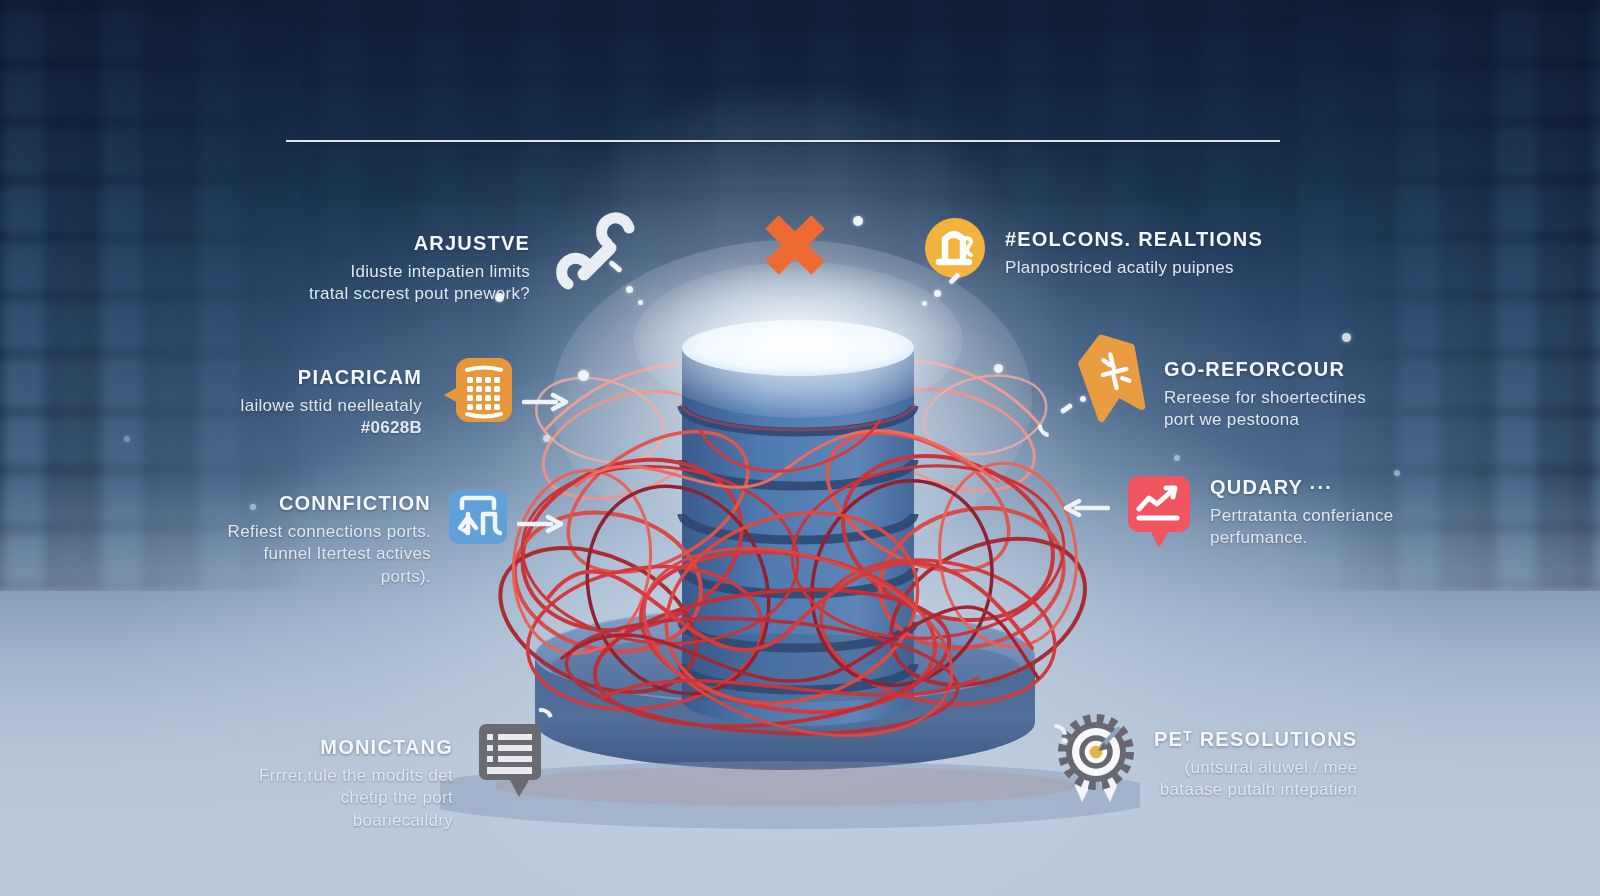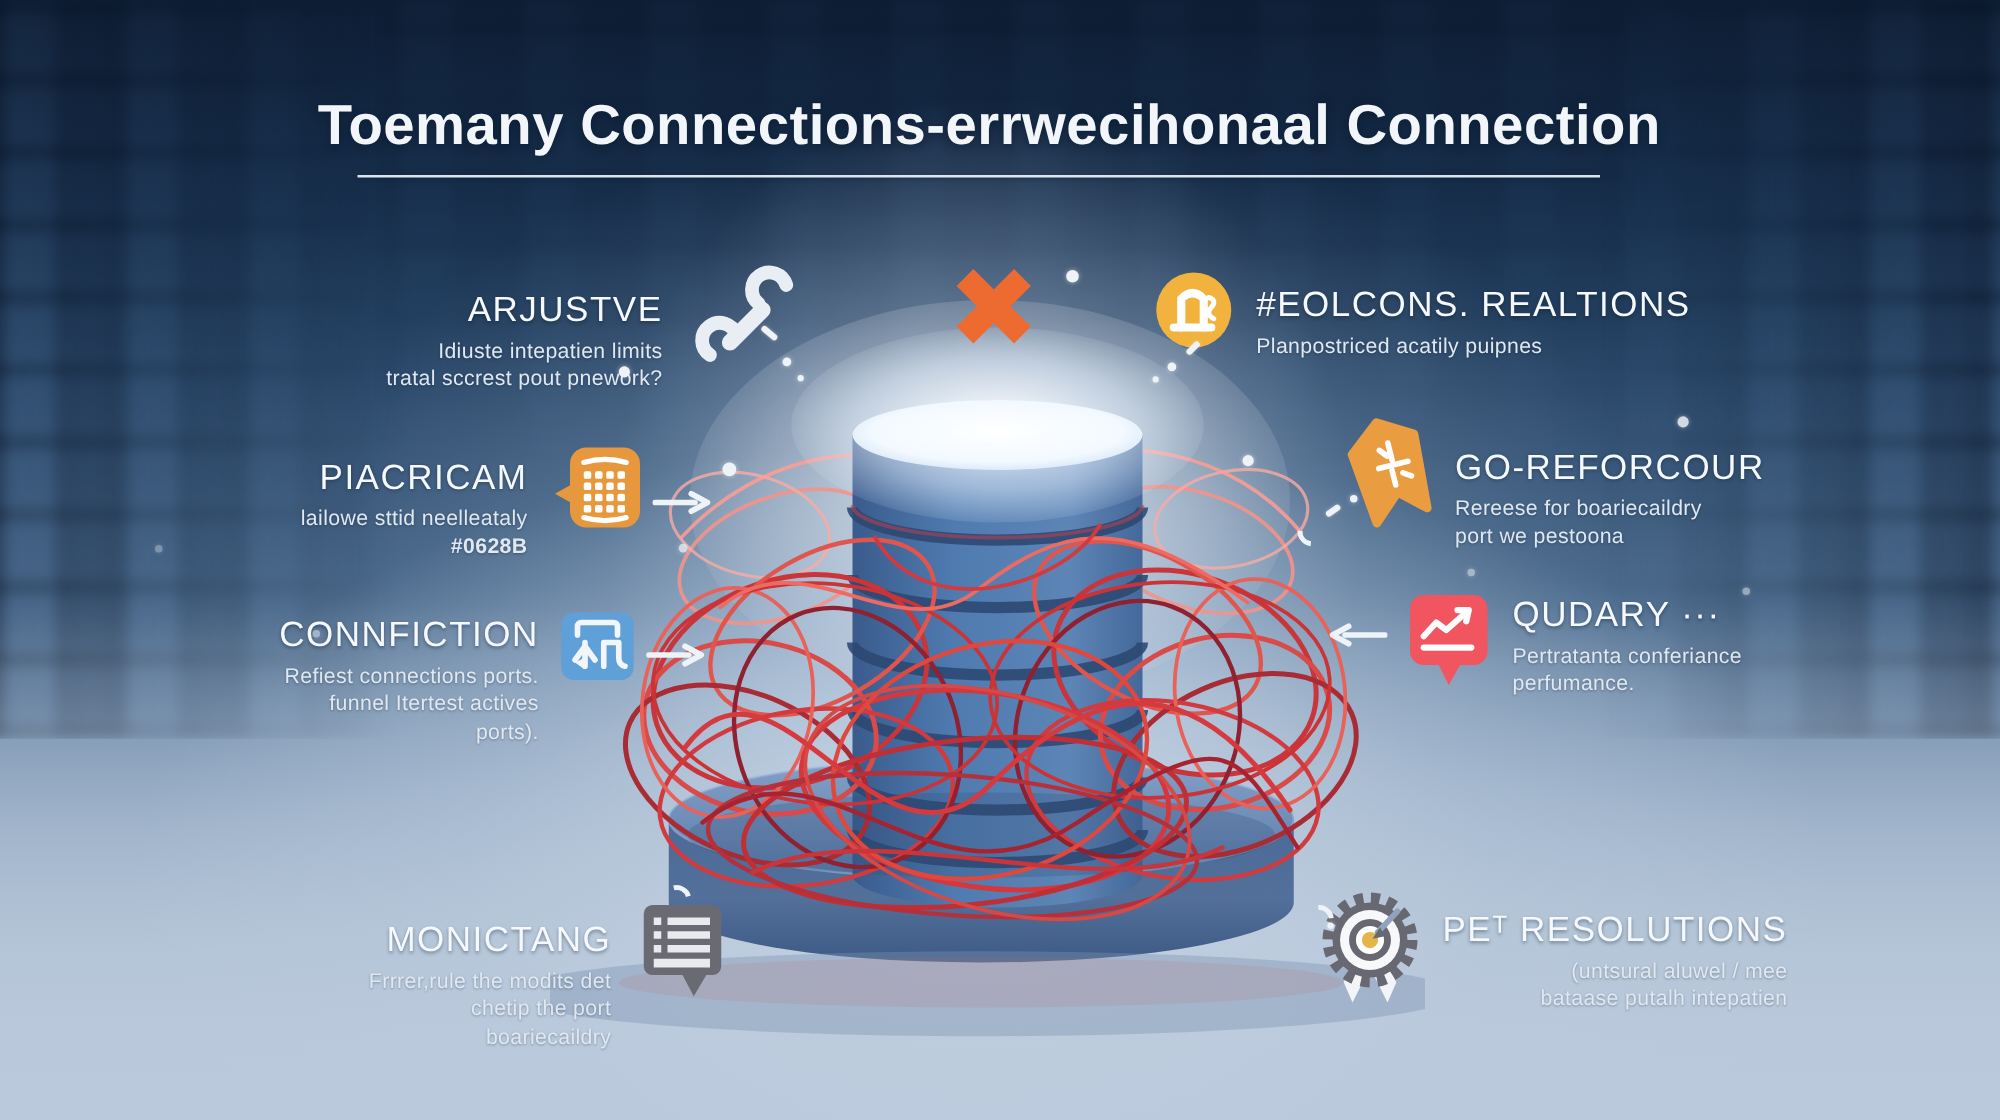--- a/index.html
+++ b/index.html
@@ -27,21 +27,21 @@
   .title{position:absolute;left:50%;top:74px;transform:translateX(-50.8%);
     font-size:45px;font-weight:bold;color:#f2f6fa;white-space:nowrap;letter-spacing:.4px;
     text-shadow:0 2px 7px rgba(8,20,40,.55);}
   .title-rule{position:absolute;left:286px;top:140px;width:994px;height:2px;background:rgba(237,243,250,.92);box-shadow:0 1px 3px rgba(10,25,45,.4);}
 
   .scene{position:absolute;left:440px;top:240px;}
   .xmark{position:absolute;left:763px;top:213px;}
 
   .callout{position:absolute;display:flex;align-items:flex-start;color:#eef3f8;}
   .ctext{display:flex;flex-direction:column;}
-  .ctitle{font-weight:normal;font-size:28px;letter-spacing:1.2px;color:#f5f8fc;margin-bottom:6px;text-shadow:0 1px 3px rgba(10,25,45,.4);}
+  .ctitle{font-weight:bold;font-size:20px;letter-spacing:1.2px;color:#f5f8fc;margin-bottom:6px;text-shadow:0 1px 3px rgba(10,25,45,.4);}
   .cline{font-size:17px;line-height:1.32;color:#e0e8f1;letter-spacing:.3px;text-shadow:0 1px 2px rgba(10,25,45,.35);}
   .callout.lhs .ctext{text-align:right;}
   .cicon{flex:none;}
 
   .harrow{flex:none;}
   .harrow.flip{transform:scaleX(-1);}
 
   .tdot{position:absolute;background:#eef3f8;border-radius:50%;box-shadow:0 0 4px rgba(255,255,255,.5);}
   .tdash{position:absolute;background:#eef3f8;height:5px;border-radius:3px;box-shadow:0 0 3px rgba(255,255,255,.4);}
   .tcurl{position:absolute;width:15px;height:15px;border:4px solid transparent;border-top-color:#eef3f8;border-radius:50%;}
@@ -51,21 +51,20 @@
 
 <div class="stage">
 
   <div class="rack left"></div>
   <div class="rack right"></div>
   <div class="rack center"></div>
   <div class="vignette-top"></div>
   <div class="floor-wash"></div>
   <div class="column-glow"></div>
 
-  <div class="title">Toemany Connections-errwecihonaal Connection</div>
   <div class="title-rule"></div>
 
   <svg class="scene" width="700" height="590" viewBox="440 240 700 590">
     <defs>
       <radialGradient id="glowG" cx="50%" cy="45%" r="60%">
         <stop offset="0%" stop-color="#ffffff" stop-opacity=".6"></stop>
           <stop offset="100%" stop-color="#ffffff" stop-opacity="0"></stop>
       </radialGradient>
       <radialGradient id="bloomG" cx="50%" cy="50%" r="55%">
         <stop offset="0%" stop-color="#ffffff" stop-opacity=".95"></stop>
@@ -233,21 +232,21 @@
         <path d="M13 44 L23 39 L20 49 Z" fill="#f2f6fa"></path>
       </svg>
     </div>
     <svg class="harrow" style="margin:22px 0 0 8px;" width="48" height="20" viewBox="0 0 48 20" fill="none" stroke="#eef3f8" stroke-width="4.5" stroke-linecap="round" stroke-linejoin="round">
       <path d="M2 10 H34"></path>
         <path d="M31 3 L44 10 L31 17"></path>
     </svg>
   </div>
 
   <div class="callout lhs" style="left:255px;top:736px;">
-    <div class="ctext" style="width:198px;margin-left:36px;">
+    <div class="ctext" style="width:198px;">
       <div class="ctitle">MONICTANG</div>
       <div class="cline">Frrrer,rule the modits det</div>
       <div class="cline">chetip the port boariecaildry</div>
     </div>
     <div class="cicon" style="margin:-18px 0 0 20px;">
       <svg width="74" height="80" viewBox="0 0 74 80">
         <rect x="6" y="6" width="62" height="56" rx="7" fill="#6A6B72"></rect>
         <path d="M37 62 h19 L46 79 Z" fill="#6A6B72"></path>
         <g fill="#e8eaee">
           <rect x="14" y="16" width="6" height="6"></rect>
@@ -288,21 +287,21 @@
           <g fill="none" stroke="#fff" stroke-width="4.5" stroke-linecap="round">
             <path d="M50 25 V39 M42 29 L47 35"></path>
             <path d="M38 43 H62"></path>
             <path d="M48 47 V59 M56 51 l6 4"></path>
           </g>
         </g>
       </svg>
     </div>
     <div class="ctext" style="margin:28px 0 0 8px;">
       <div class="ctitle">GO-REFORCOUR</div>
-      <div class="cline">Rereese for boariecaildry</div>
+      <div class="cline">Rereese for shoertectines</div>
       <div class="cline">port we pestoona</div>
     </div>
   </div>
 
   <div class="callout" style="left:1062px;top:472px;">
     <svg class="harrow flip" style="margin:26px 0 0 0;" width="48" height="20" viewBox="0 0 48 20" fill="none" stroke="#eef3f8" stroke-width="4.5" stroke-linecap="round" stroke-linejoin="round">
       <path d="M2 10 H34"></path>
         <path d="M31 3 L44 10 L31 17"></path>
     </svg>
     <div class="cicon" style="margin-left:16px;">

